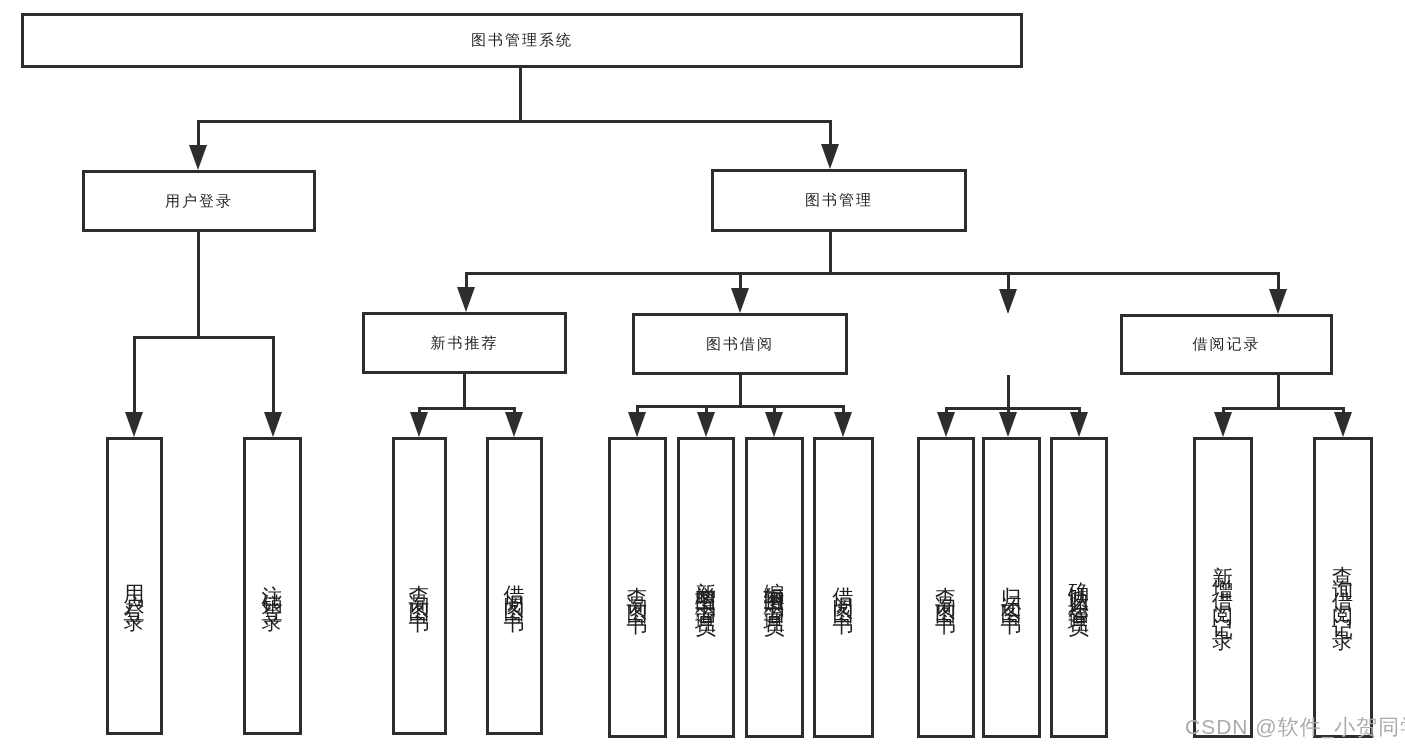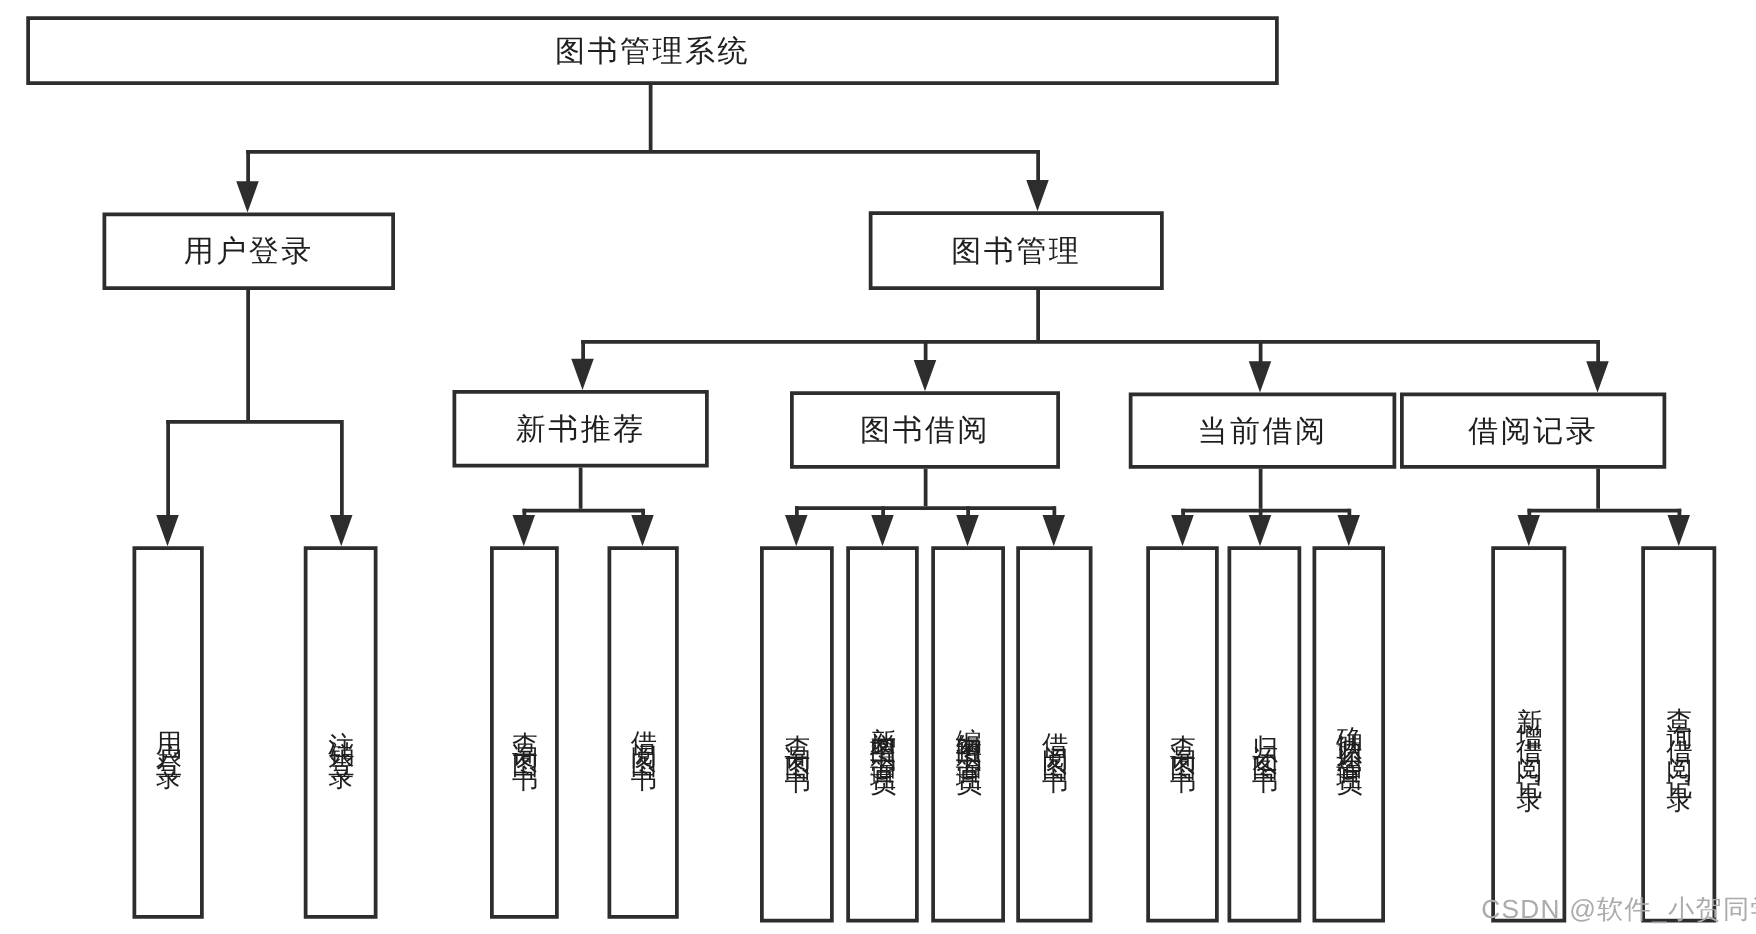--- a/index.html
+++ b/index.html
@@ -7,21 +7,21 @@
   body { background:#fff; }
   .canvas {
     position:relative; width:1405px; height:747px; background:var(--bg);
     font-family:"Liberation Sans", sans-serif; overflow:hidden;
   }
   .box {
     position:absolute; box-sizing:border-box; border:3px solid var(--line);
     background:#fff; display:flex; align-items:center; justify-content:center;
     color:var(--text);
   }
-  .hlabel { font-size:24px; letter-spacing:2px; white-space:nowrap; }
+  .hlabel { font-size:15px; letter-spacing:2px; white-space:nowrap; }
   .vtext {
     writing-mode:vertical-rl; text-orientation:upright;
     font-size:21px; color:var(--text); line-height:1.1;
   }
   .loose { letter-spacing:9px; }
   .med   { letter-spacing:13px; }
   .tight { letter-spacing:5px; }
   .vline { position:absolute; width:3px; background:var(--line); }
   .hline { position:absolute; height:3px; background:var(--line); }
   .arrow {
@@ -46,21 +46,21 @@
   <div class="vline" style="left:519px;top:68px;height:52px"></div>
   <div class="hline" style="left:197px;top:120px;width:635px"></div>
   <div class="vline" style="left:197px;top:120px;height:28px"></div>
   <div class="arrow" style="left:189px;top:145px"></div>
   <div class="vline" style="left:829px;top:120px;height:28px"></div>
   <div class="arrow" style="left:821px;top:144px"></div>
 
   <div class="box hlabel" style="left:82px;top:170px;width:234px;height:62px">
     <span>用户登录</span>
   </div>
-  <div class="box hlabel" style="left:695px;top:169px;width:236px;height:63px">
+  <div class="box hlabel" style="left:711px;top:169px;width:256px;height:63px">
     <span>图书管理</span>
   </div>
 
   <div class="vline" style="left:197px;top:232px;height:104px"></div>
   <div class="hline" style="left:133px;top:336px;width:141px"></div>
   <div class="vline" style="left:133px;top:336px;height:78px"></div>
   <div class="arrow" style="left:125px;top:412px"></div>
   <div class="vline" style="left:272px;top:336px;height:78px"></div>
   <div class="arrow" style="left:264px;top:412px"></div>
 
@@ -80,23 +80,20 @@
   <div class="vline" style="left:1007px;top:272px;height:20px"></div>
   <div class="arrow" style="left:999px;top:289px"></div>
   <div class="vline" style="left:1277px;top:272px;height:20px"></div>
   <div class="arrow" style="left:1269px;top:289px"></div>
 
   <div class="box hlabel" style="left:632px;top:313px;width:216px;height:62px">
     <span>图书借阅</span>
   </div>
   <div class="box hlabel" style="left:362px;top:312px;width:205px;height:62px">
     <span>新书推荐</span>
-  </div>
-  <div class="box hlabel" style="left:903px;top:314px;width:214px;height:61px">
-    <span>当前借阅</span>
   </div>
   <div class="box hlabel" style="left:1120px;top:314px;width:213px;height:61px">
     <span>借阅记录</span>
   </div>
 
   <div class="vline" style="left:463px;top:374px;height:33px"></div>
   <div class="hline" style="left:418px;top:407px;width:97px"></div>
   <div class="vline" style="left:418px;top:407px;height:8px"></div>
   <div class="arrow" style="left:410px;top:412px"></div>
   <div class="vline" style="left:513px;top:407px;height:8px"></div>

